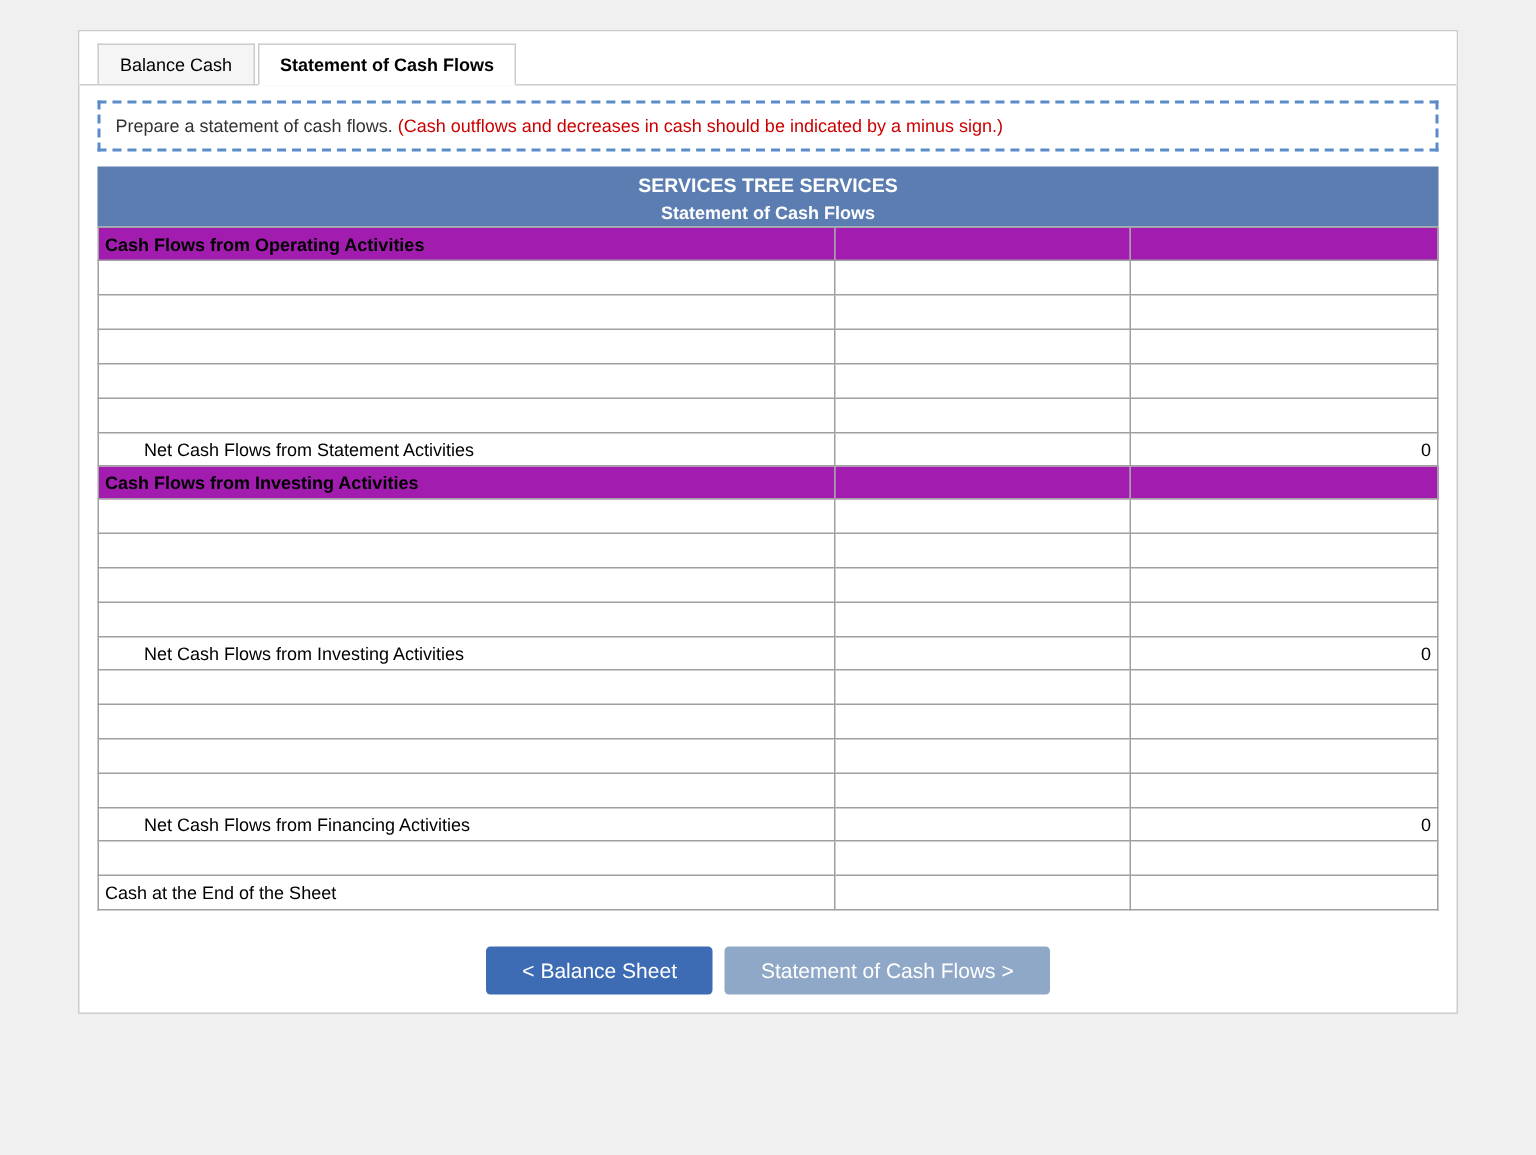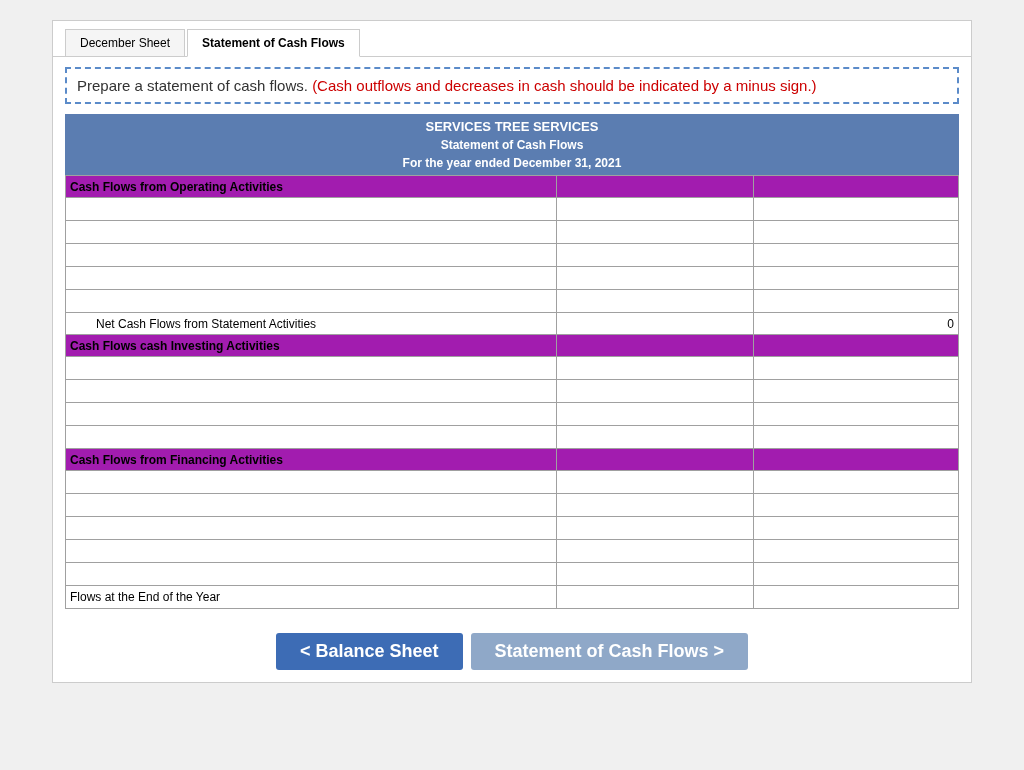--- a/index.html
+++ b/index.html
@@ -41,21 +41,21 @@
     .tab.active {
       background: #fff;
       border-bottom: 1px solid #fff;
       margin-bottom: -1px;
       font-weight: bold;
     }
     .prompt-bar {
       border: 2px dashed #5b8bc9;
       margin: 10px 12px;
       padding: 8px 10px;
-      font-size: 15px;
+      font-size: 12px;
       color: #333;
     }
     .prompt-bar span.red {
       color: #c00;
     }
     .statement-container {
       margin: 0 12px 12px 12px;
     }
     .statement-header {
       background: #5b7db1;
@@ -120,22 +120,22 @@
     }
     .bottom-nav {
       display: flex;
       justify-content: center;
       gap: 8px;
       padding: 12px 0;
       margin-top: 10px;
     }
     .btn-nav {
       padding: 8px 24px;
-      font-size: 18px;
-      font-weight: bold;
+      font-size: 14px;
+      font-weight: normal;
       cursor: pointer;
       border: none;
       border-radius: 3px;
     }
     .btn-prev {
       background: #3d6cb5;
       color: #fff;
     }
     .btn-next {
       background: #8fa8c8;
@@ -150,34 +150,33 @@
       background: #a21caf;
       border: 1px solid #a0a0a0;
     }
   </style>
 </head>
 <body>
 
 <div class="page-container">
 
   <div class="tabs-row">
-    <div class="tab">December Sheet</div>
+    <div class="tab">Balance Cash</div>
     <div class="tab active">Statement of Cash Flows</div>
   </div>
 
   <div class="prompt-bar">
     <span>Prepare a statement of cash flows.</span>
     <span class="red">(Cash outflows and decreases in cash should be indicated by a minus sign.)</span>
   </div>
 
   <div class="statement-container">
     <div class="statement-header">
       <div class="company-name">SERVICES TREE SERVICES</div>
       <div class="stmt-title">Statement of Cash Flows</div>
-      <div class="stmt-date">For the year ended December 31, 2021</div>
     </div>
 
     <table class="stmt-table">
 
       <tbody>
           <tr class="section-header-row">
         <td class="col-label">Cash Flows from Operating Activities</td>
         <td class="col-input1"></td>
         <td class="col-input2"></td>
       </tr>
@@ -206,21 +205,21 @@
         <td class="col-input1 input-cell"><input type="text" style=""></td>
         <td class="col-input2 input-cell"><input type="text" style=""></td>
       </tr>
       <tr class="net-row">
         <td class="col-label net-label">Net Cash Flows from Statement Activities</td>
         <td class="col-input1"></td>
         <td class="col-input2 net-value">0</td>
       </tr>
 
       <tr class="section-header-row">
-        <td class="col-label">Cash Flows cash Investing Activities</td>
+        <td class="col-label">Cash Flows from Investing Activities</td>
         <td class="col-input1"></td>
         <td class="col-input2"></td>
       </tr>
       <tr class="empty-input-row">
         <td class="col-label input-cell"><input type="text" style=""></td>
         <td class="col-input1 input-cell"><input type="text" style=""></td>
         <td class="col-input2 input-cell"><input type="text" style=""></td>
       </tr>
       <tr class="empty-input-row">
         <td class="col-label input-cell"><input type="text" style=""></td>
@@ -230,54 +229,59 @@
       <tr class="empty-input-row">
         <td class="col-label input-cell"><input type="text" style=""></td>
         <td class="col-input1 input-cell"><input type="text" style=""></td>
         <td class="col-input2 input-cell"><input type="text" style=""></td>
       </tr>
       <tr class="empty-input-row">
         <td class="col-label input-cell"><input type="text" style=""></td>
         <td class="col-input1 input-cell"><input type="text" style=""></td>
         <td class="col-input2 input-cell"><input type="text" style=""></td>
       </tr>
-
-      <tr class="section-header-row">
-        <td class="col-label">Cash Flows from Financing Activities</td>
-        <td class="col-input1"></td>
-        <td class="col-input2"></td>
-      </tr>
-      <tr class="empty-input-row">
-        <td class="col-label input-cell"><input type="text" style=""></td>
-        <td class="col-input1 input-cell"><input type="text" style=""></td>
-        <td class="col-input2 input-cell"><input type="text" style=""></td>
-      </tr>
-      <tr class="empty-input-row">
-        <td class="col-label input-cell"><input type="text" style=""></td>
-        <td class="col-input1 input-cell"><input type="text" style=""></td>
-        <td class="col-input2 input-cell"><input type="text" style=""></td>
-      </tr>
-      <tr class="empty-input-row">
-        <td class="col-label input-cell"><input type="text" style=""></td>
-        <td class="col-input1 input-cell"><input type="text" style=""></td>
-        <td class="col-input2 input-cell"><input type="text" style=""></td>
-      </tr>
-      <tr class="empty-input-row">
-        <td class="col-label input-cell"><input type="text" style=""></td>
-        <td class="col-input1 input-cell"><input type="text" style=""></td>
-        <td class="col-input2 input-cell"><input type="text" style=""></td>
+      <tr class="net-row">
+        <td class="col-label net-label">Net Cash Flows from Investing Activities</td>
+        <td class="col-input1"></td>
+        <td class="col-input2 net-value">0</td>
+      </tr>
+
+      <tr class="empty-input-row">
+        <td class="col-label input-cell"><input type="text" style=""></td>
+        <td class="col-input1 input-cell"><input type="text" style=""></td>
+        <td class="col-input2 input-cell"><input type="text" style=""></td>
+      </tr>
+      <tr class="empty-input-row">
+        <td class="col-label input-cell"><input type="text" style=""></td>
+        <td class="col-input1 input-cell"><input type="text" style=""></td>
+        <td class="col-input2 input-cell"><input type="text" style=""></td>
+      </tr>
+      <tr class="empty-input-row">
+        <td class="col-label input-cell"><input type="text" style=""></td>
+        <td class="col-input1 input-cell"><input type="text" style=""></td>
+        <td class="col-input2 input-cell"><input type="text" style=""></td>
+      </tr>
+      <tr class="empty-input-row">
+        <td class="col-label input-cell"><input type="text" style=""></td>
+        <td class="col-input1 input-cell"><input type="text" style=""></td>
+        <td class="col-input2 input-cell"><input type="text" style=""></td>
+      </tr>
+      <tr class="net-row">
+        <td class="col-label net-label">Net Cash Flows from Financing Activities</td>
+        <td class="col-input1"></td>
+        <td class="col-input2 net-value">0</td>
       </tr>
 
       <tr class="empty-input-row">
         <td class="col-label input-cell"><input type="text" style=""></td>
         <td class="col-input1 input-cell"><input type="text" style=""></td>
         <td class="col-input2 input-cell"><input type="text" style=""></td>
       </tr>
       <tr>
-        <td class="col-label">Flows at the End of the Year</td>
+        <td class="col-label">Cash at the End of the Sheet</td>
         <td class="col-input1 input-cell"><input type="text" style=""></td>
         <td class="col-input2 input-cell"><input type="text" style=""></td>
       </tr>
     </tbody>
       </table>
   </div>
 
   <div class="bottom-nav">
     <button class="btn-nav btn-prev">&lt; Balance Sheet</button>
     <button class="btn-nav btn-next">Statement of Cash Flows &gt;</button>

